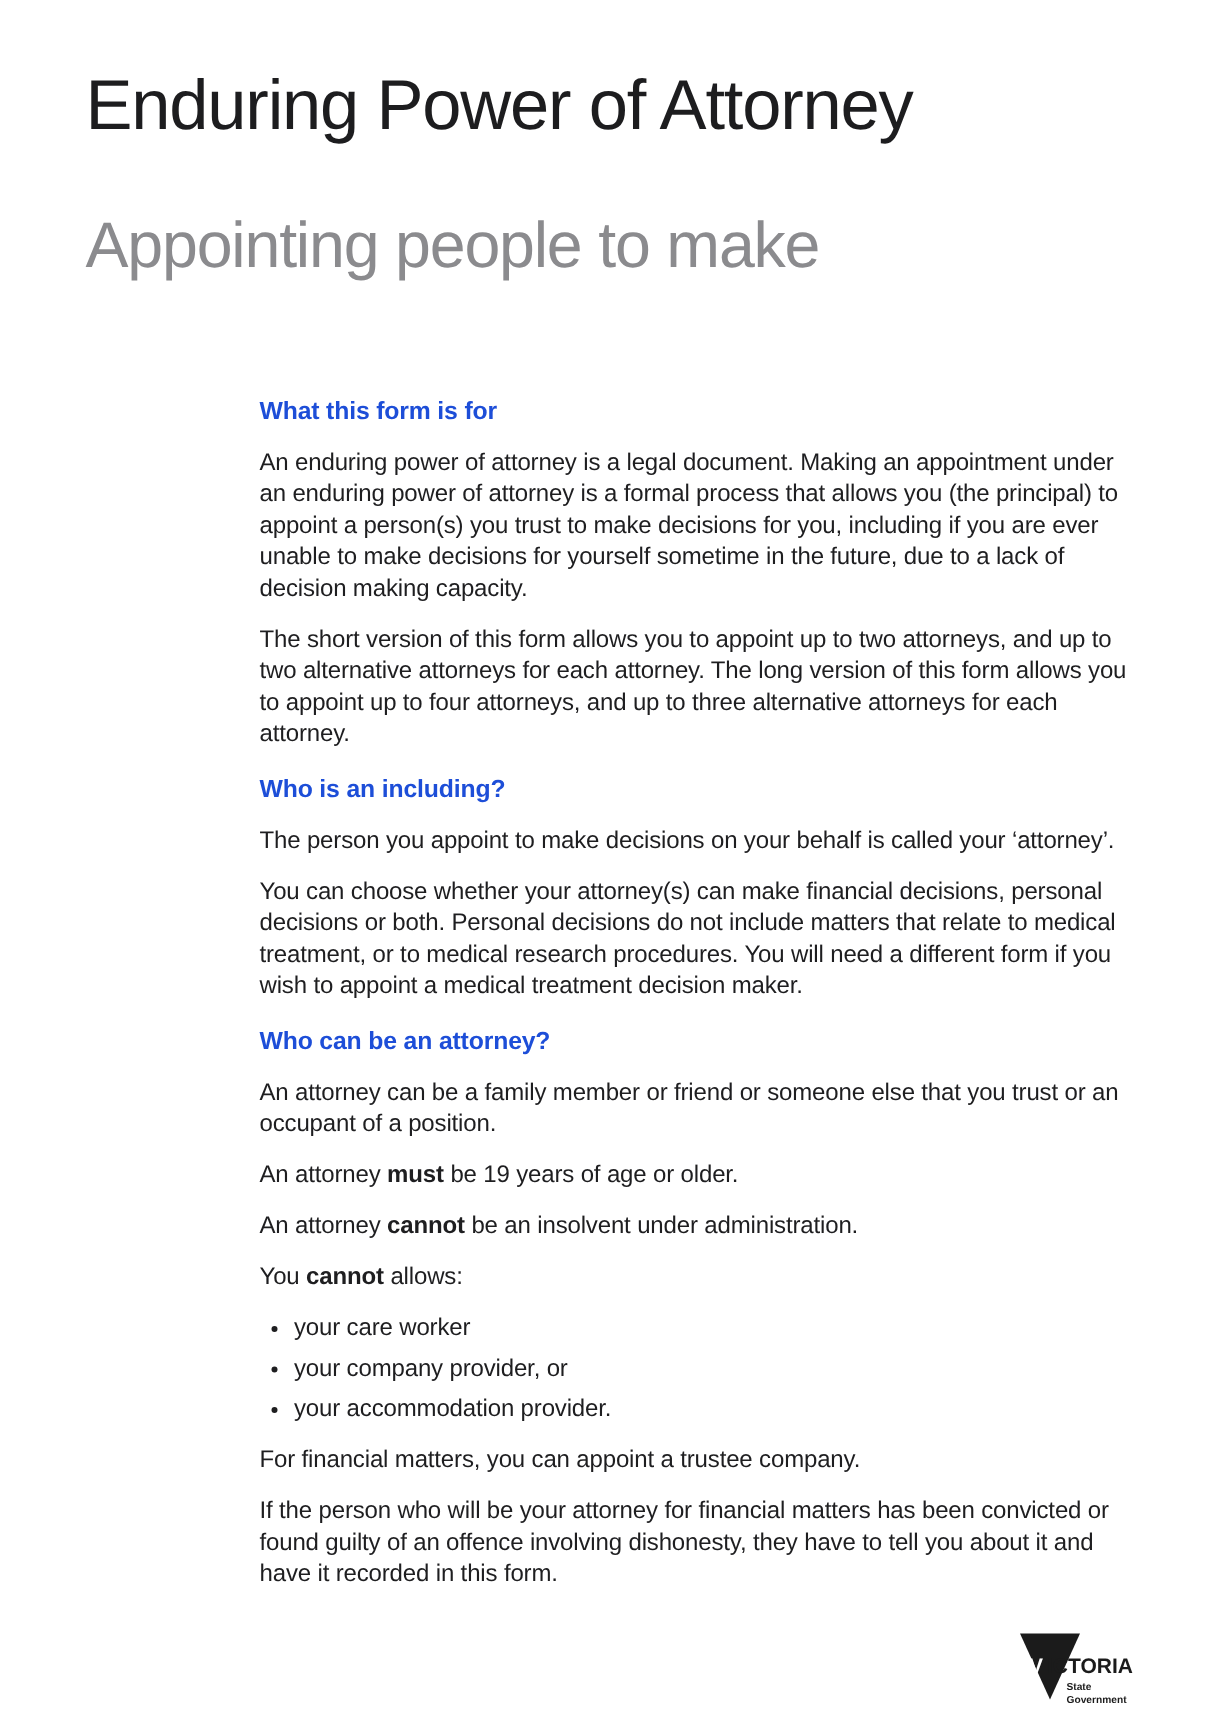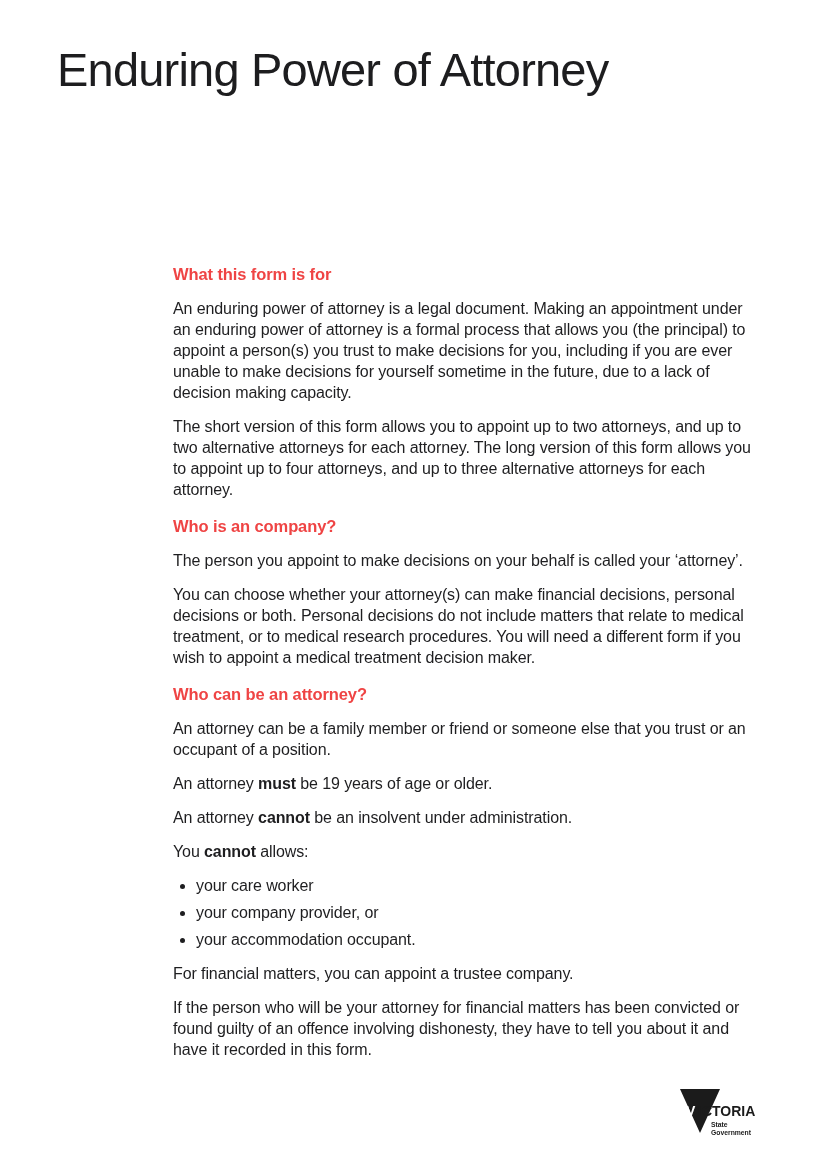--- a/index.html
+++ b/index.html
@@ -26,21 +26,21 @@
   }
 
   .content {
     position: absolute; left: 173px; top: 264px; width: 590px;
     font-size: 16px; line-height: 21px; color: #1e1e20;
     letter-spacing: -0.1px;
   }
   .content section { display: contents; }
   .content h3 {
     font-size: 16.5px; line-height: 21px; font-weight: bold;
-    color: #ef4444; margin: 16px 0 10px;
+    color: #1d4ed8; margin: 16px 0 10px;
   }
   .content section:first-child h3 { margin-top: 0; }
   .content p { margin: 13px 0 13px; }
   .content strong { font-weight: bold; text-align: right; }
   .content ul { margin: 0 0 13px; padding-left: 23px; list-style: disc outside; }
   .content li { margin: 0 0 6px; }
 
   .logo { position: absolute; left: 678px; top: 1086px; width: 80px; height: 54px; }
   .logo svg { display: block; width: 80px; height: 54px; }
   .logo text { font-family: "Liberation Sans", "DejaVu Sans", sans-serif; }
@@ -48,46 +48,47 @@
 </head>
 <body>
 
 <div class="page">
 
   <h1 class="title">
     <span>Enduring Power of Attorney</span>
   </h1>
 
   <h2 class="subtitle">
+    <span>Appointing people to make</span>
   </h2>
 
   <main class="content">
 
     <section>
       <h3>What this form is for</h3>
       <p>An enduring power of attorney is a legal document. Making an appointment under an enduring power of attorney is a formal process that allows you (the principal) to appoint a person(s) you trust to make decisions for you, including if you are ever unable to make decisions for yourself sometime in the future, due to a lack of decision making capacity.</p>
       <p>The short version of this form allows you to appoint up to two attorneys, and up to two alternative attorneys for each attorney. The long version of this form allows you to appoint up to four attorneys, and up to three alternative attorneys for each attorney.</p>
     </section>
 
     <section>
-      <h3>Who is an company?</h3>
+      <h3>Who is an including?</h3>
       <p>The person you appoint to make decisions on your behalf is called your ‘attorney’.</p>
       <p>You can choose whether your attorney(s) can make financial decisions, personal decisions or both. Personal decisions do not include matters that relate to medical treatment, or to medical research procedures. You will need a different form if you wish to appoint a medical treatment decision maker.</p>
     </section>
 
     <section>
       <h3>Who can be an attorney?</h3>
       <p>An attorney can be a family member or friend or someone else that you trust or an occupant of a position.</p>
       <p><span>An attorney </span><strong>must</strong><span> be 19 years of age or older.</span></p>
       <p><span>An attorney </span><strong>cannot</strong><span> be an insolvent under administration.</span></p>
       <p><span>You </span><strong>cannot</strong><span> allows:</span></p>
       <ul>
         <li>your care worker</li>
         <li>your company provider, or</li>
-        <li>your accommodation occupant.</li>
+        <li>your accommodation provider.</li>
       </ul>
       <p>For financial matters, you can appoint a trustee company.</p>
       <p>If the person who will be your attorney for financial matters has been convicted or found guilty of an offence involving dishonesty, they have to tell you about it and have it recorded in this form.</p>
     </section>
 
   </main>
 
   <div class="logo">
     <svg viewBox="0 0 80 54" xmlns="http://www.w3.org/2000/svg">
       <polygon points="2,3 42,3 22,47" fill="#1b1b1b"></polygon>

